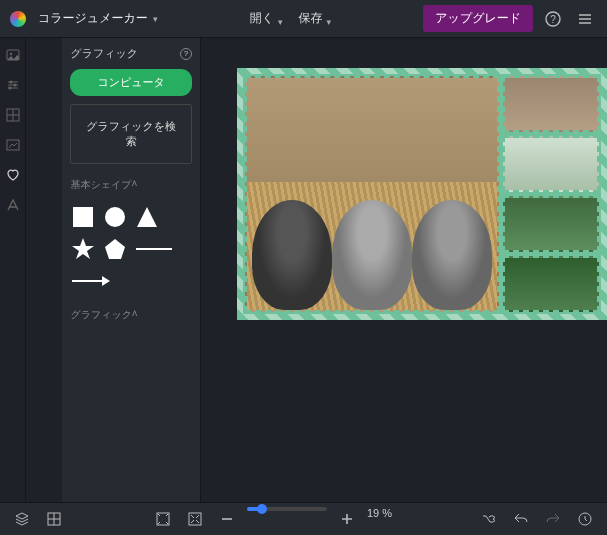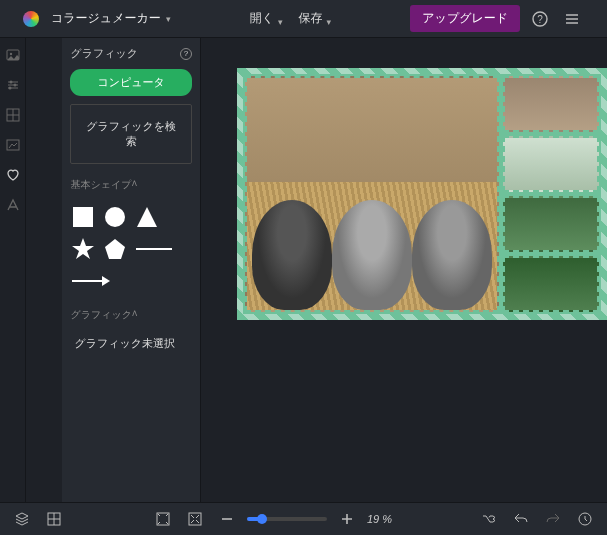--- a/index.html
+++ b/index.html
@@ -1,17 +1,17 @@
 <!DOCTYPE html>
 <html><head>
 <meta charset="utf-8">
 <style>
 * { margin: 0; padding: 0; box-sizing: border-box; }
 body { font-family: -apple-system, "Segoe UI", sans-serif; background: #1e2127; color: #ccc; width: 607px; height: 535px; overflow: hidden; font-size: 12px; }
-.topbar { height: 38px; background: #262a31; border-bottom: 1px solid #14161a; display: flex; align-items: center; padding: 0 23px; gap: 8px; }
+.topbar { height: 38px; background: #262a31; border-bottom: 1px solid #14161a; display: flex; align-items: center; padding: 0 10px; gap: 8px; }
 .logo { width: 16px; height: 16px; border-radius: 50%; background: conic-gradient(from 0deg, #e74c3c, #f1c40f, #2ecc71, #3498db, #9b59b6, #e74c3c); }
 .app-title { color: #eee; font-size: 12px; margin-left: 4px; }
 .chev-down { font-size: 9px; margin-left: 2px; color: #aaa; }
 .center-group { display: flex; gap: 4px; margin-left: auto; margin-right: auto; }
 .menu-btn { color: #ddd; font-size: 12px; padding: 4px 6px; cursor: pointer; display: flex; align-items: flex-end; gap: 2px; }
 .upgrade { background: #701a75; color: #fff; padding: 5px 12px; border-radius: 3px; font-size: 12px; cursor: pointer; }
 .icon-btn { width: 24px; height: 24px; display: flex; align-items: center; justify-content: center; cursor: pointer; color: #bbb; }
 .main { display: flex; height: 464px; gap: 36px; }
 .rail { width: 32px; background: #1e2127; border-right: 1px solid #14161a; display: flex; flex-direction: column; align-items: center; padding-top: 8px; gap: 12px; }
 .rail .ri { width: 18px; height: 18px; display: flex; align-items: center; justify-content: center; color: #666; cursor: pointer; }
@@ -32,21 +32,21 @@
 .cell-sm:nth-child(2){background:linear-gradient(#cfe0d0,#a8bfa8);}
 .cell-sm:nth-child(3){background:linear-gradient(#3f6a3f,#5d8d5d);}
 .cell-sm:nth-child(4){background:linear-gradient(#2e5e2e,#4f7f4f);}
 .kittens { position:absolute; inset:0; display:flex; align-items:flex-end; justify-content:center; gap:-20px; overflow:hidden; }
 .kittens::before{content:"";position:absolute;bottom:0;left:0;right:0;height:55%;background:repeating-linear-gradient(80deg,#c9a86a 0 3px,#b29258 3px 6px);}
 .kit{width:80px;height:110px;background:radial-gradient(ellipse at 50% 30%,#555 25%,#333 60%);border-radius:50% 50% 40% 40%;position:relative;z-index:2;}
 .kit.k2{background:radial-gradient(ellipse at 50% 30%,#aaa 25%,#777 60%);}
 .kit.k3{background:radial-gradient(ellipse at 50% 30%,#999 25%,#666 60%);}
 .bottombar { height: 33px; background: #262a31; border-top: 1px solid #14161a; display: flex; align-items: center; padding: 0 10px; gap: 10px; }
 .bb-left { display: flex; gap: 8px; }
-.bb-center { display: flex; align-items: center; gap: 8px; margin-left: auto; margin-right: auto; font-style: italic; }
+.bb-center { display: flex; gap: 8px; margin-left: auto; margin-right: auto; }
 .bb-right { display: flex; gap: 8px; }
 .slider { width: 80px; height: 4px; background: #444; border-radius: 2px; position: relative; }
 .slider::after { content: ""; position: absolute; left: 0; width: 19%; height: 100%; background: #3d7eff; border-radius: 2px; }
 .thumb { position: absolute; left: 19%; top: 50%; width: 10px; height: 10px; background: #3d7eff; border-radius: 50%; transform: translate(-50%,-50%); }
 .zoom-txt { color: #ccc; font-size: 11px; }
 svg { display: block; }
 </style>
 </head>
 <body>
 
@@ -169,21 +169,20 @@
             <line x1="2" y1="13" x2="32" y2="13" stroke="#fff" stroke-width="2"></line>
             <polygon points="32,8 40,13 32,18" fill="#fff"></polygon>
           </svg>
         </div>
     </div>
 
     <div class="sec-hdr">
       <span>グラフィック</span>
       <span>˄</span>
     </div>
-    <div class="no-sel">グラフィック未選択</div>
   </div>
 
   <div class="canvas-area">
     <div class="collage">
       <div class="cell-main">
         <div class="kittens">
           <div class="kit"></div>
           <div class="kit k2"></div>
           <div class="kit k3"></div>
         </div>

